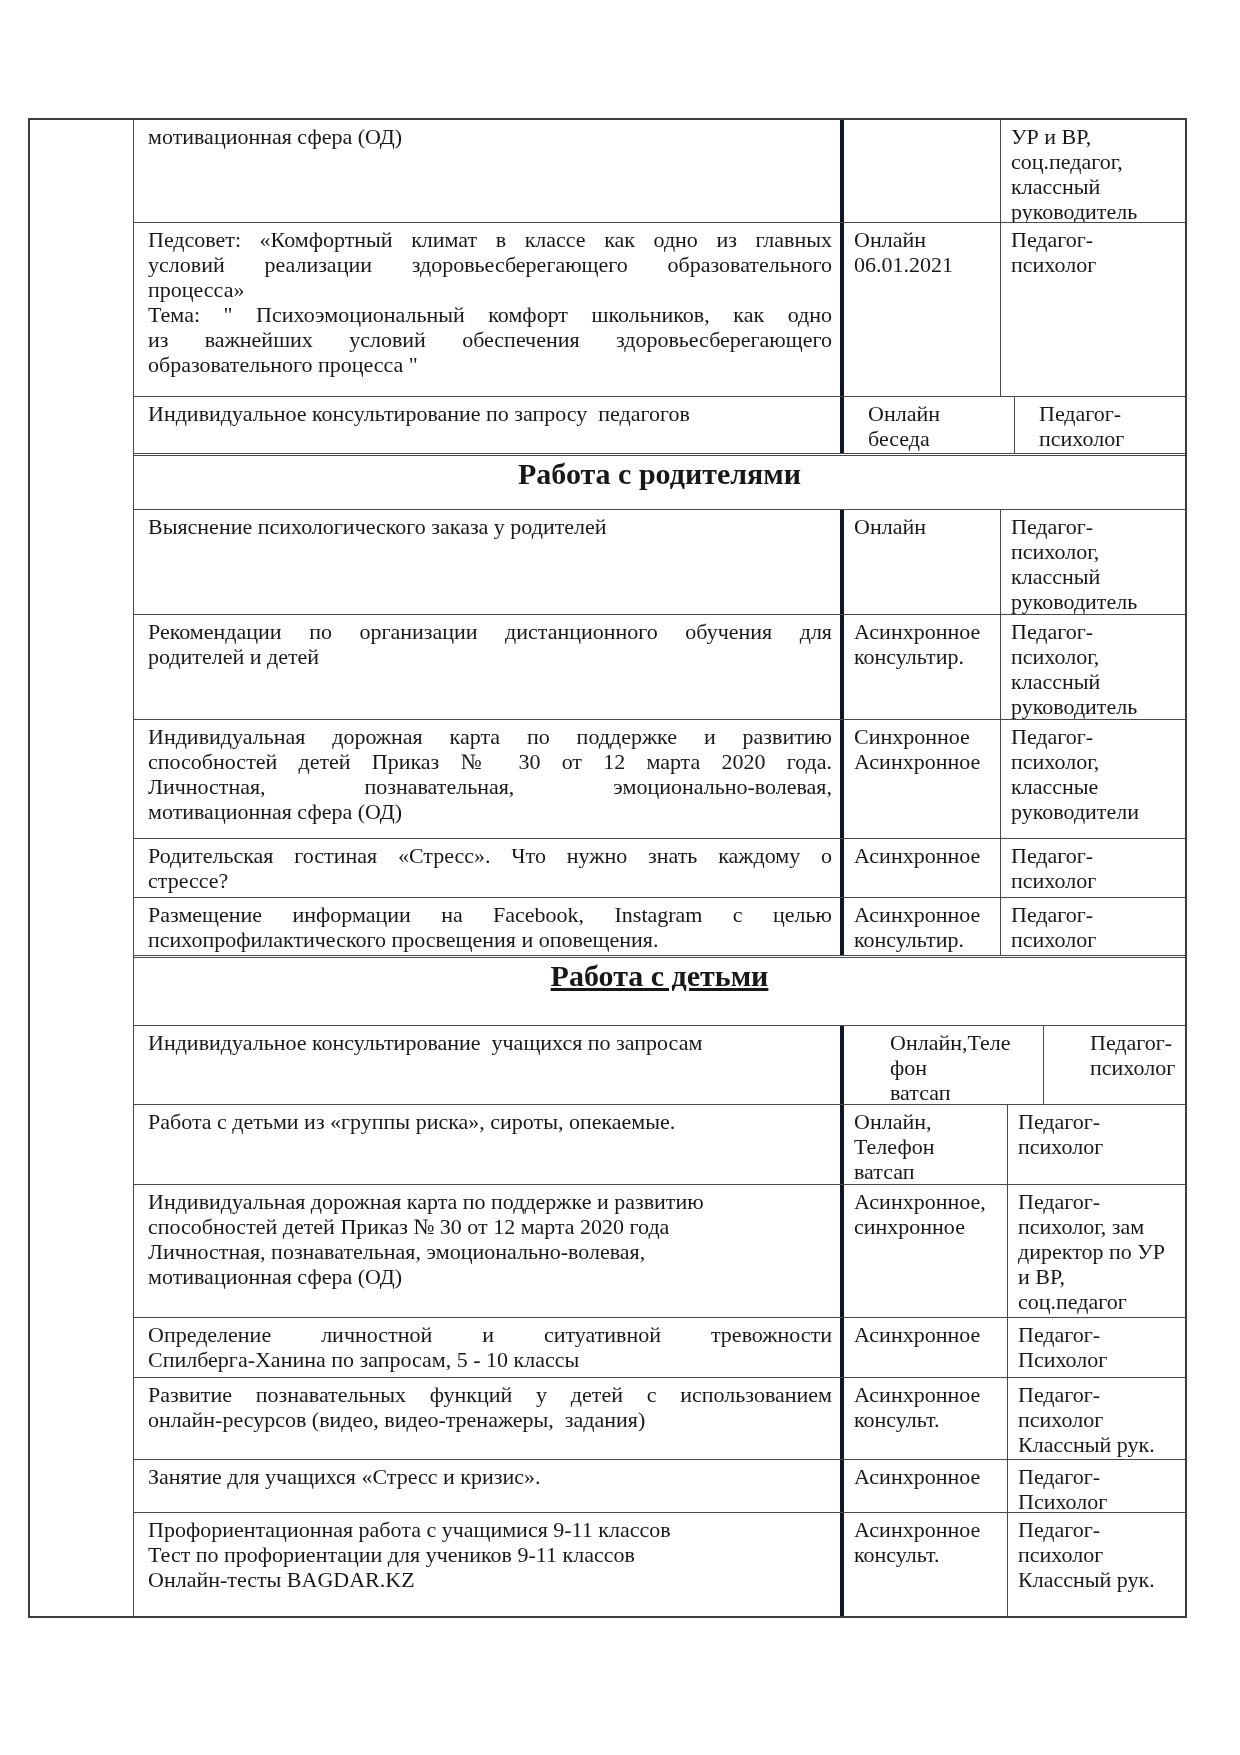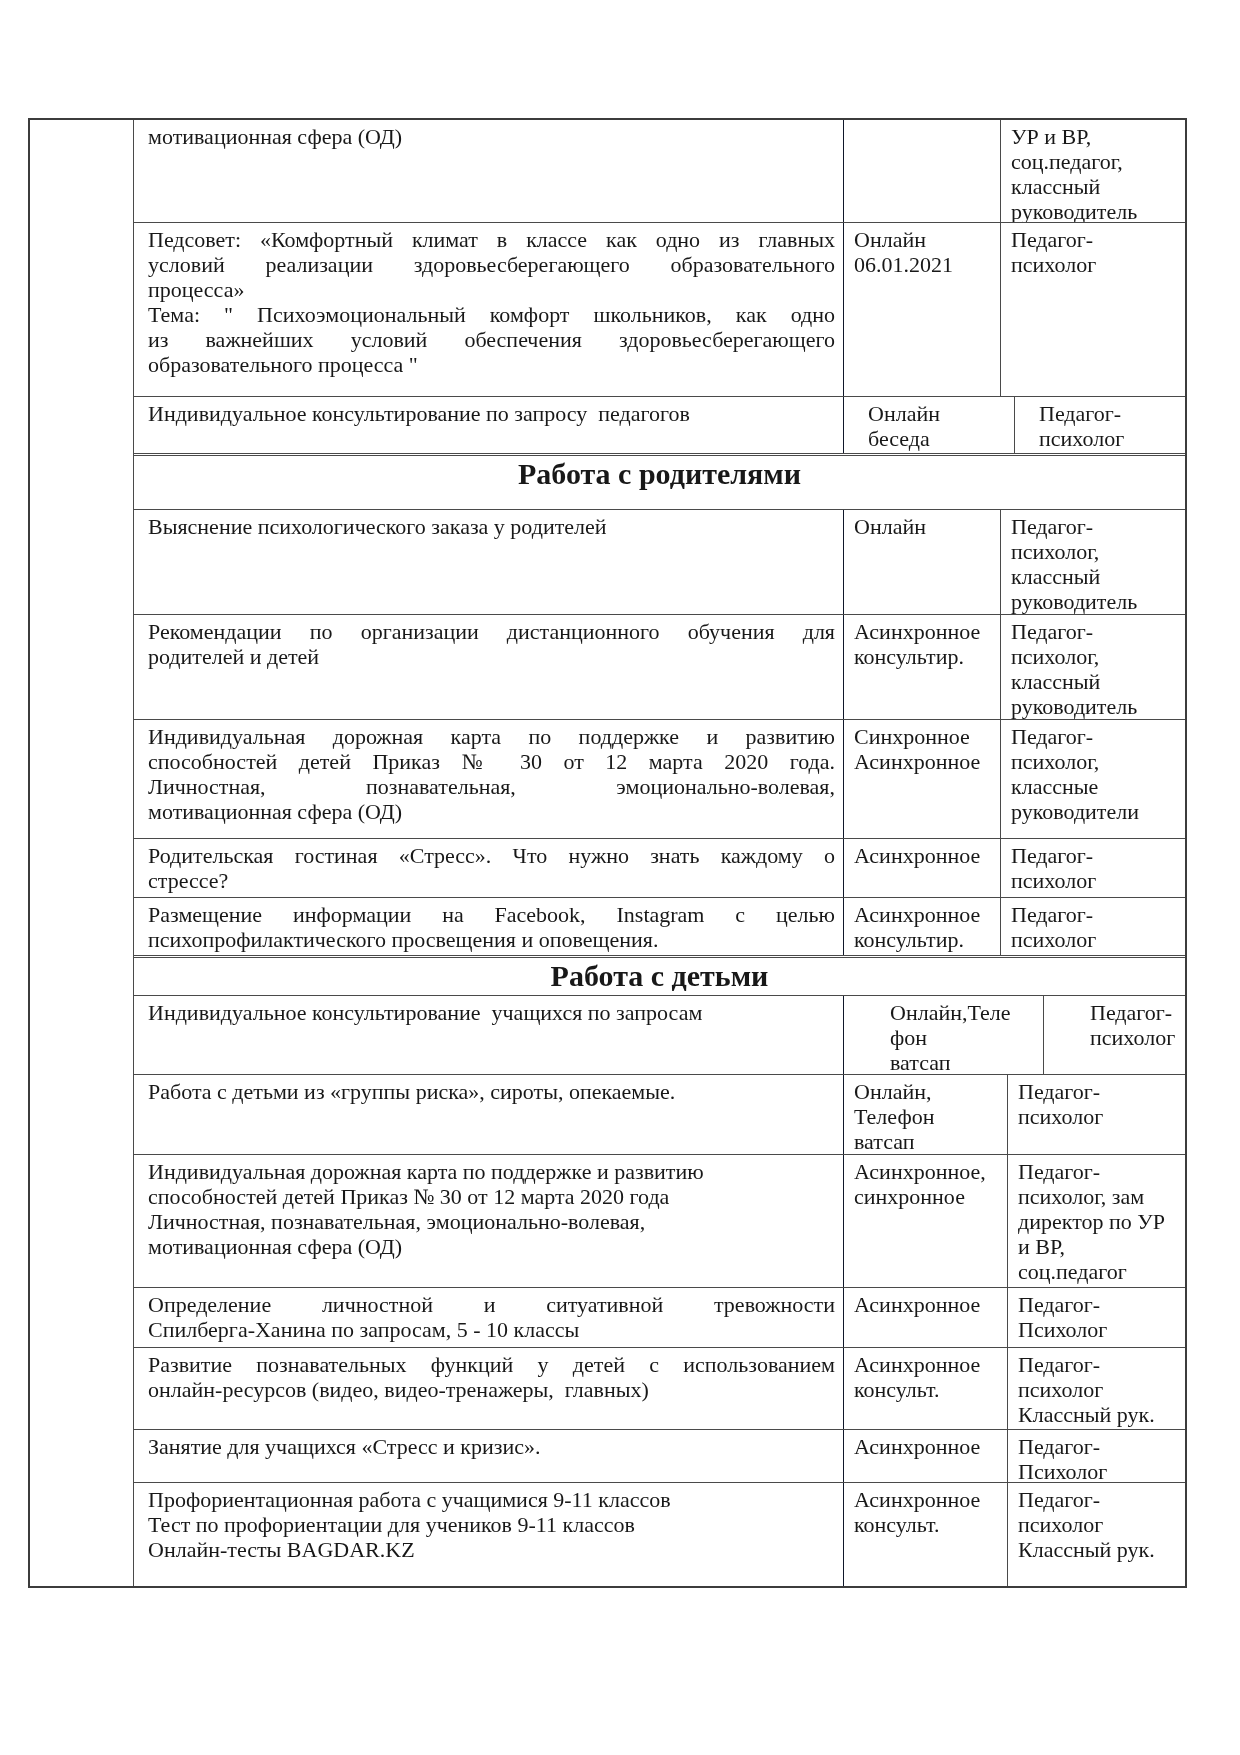--- a/index.html
+++ b/index.html
@@ -32,21 +32,21 @@
     display: block;
     border-top: 3px double #4a4a4a;
     text-align: center;
     font-weight: 700;
     font-size: 30px;
     padding-top: 5px;
   }
   .cell { overflow: hidden; padding: 4px 5px 0 10px; white-space: pre-line; }
   .c-act {
     width: 710px; flex: none;
-    border-right: 1px solid #0f172a;
+    border-right: 4px solid #0f172a;
     padding: 4px 8px 0 14px;
     white-space: normal;
   }
   .c-fmt { flex: none; border-right: 1px solid #4a4a4a; }
   .cols-a .c-fmt { width: 157px; }
   .cols-b .c-fmt { width: 164px; }
   .c-resp { flex: 1; }
   .line { height: 25px; }
   .line.just { text-align: justify; text-align-last: justify; }
   .line.flush { white-space: pre-wrap; }
@@ -142,21 +142,21 @@
         <div class="row item no-bb cols-a" style="height: 57px;">
     <div class="cell c-act">
             <div class="line just">Размещение информации на Facebook, Instagram с целью</div>
             <div class="line flush">психопрофилактического просвещения и оповещения.</div>
           </div>
     <div class="cell c-fmt">Асинхронное
 консультир.</div>
     <div class="cell c-resp">Педагог-
 психолог</div>
   </div>
-        <div class="row section" style="height: 41px;">
+        <div class="row section" style="height: 71px; text-decoration: underline;">
     <span>Работа с детьми</span>
   </div>
         <div class="row item cols-b" style="height: 79px; gap: 36px;">
     <div class="cell c-act">
             <div class="line flush">Индивидуальное консультирование  учащихся по запросам</div>
           </div>
     <div class="cell c-fmt">Онлайн,Теле
 фон
 ватсап</div>
     <div class="cell c-resp">Педагог-
@@ -192,21 +192,21 @@
             <div class="line just">Определение личностной и ситуативной тревожности</div>
             <div class="line flush">Спилберга-Ханина по запросам, 5 - 10 классы</div>
           </div>
     <div class="cell c-fmt">Асинхронное</div>
     <div class="cell c-resp">Педагог-
 Психолог</div>
   </div>
         <div class="row item cols-b" style="height: 82px;">
     <div class="cell c-act">
             <div class="line just">Развитие познавательных функций у детей   с использованием</div>
-            <div class="line flush">онлайн-ресурсов (видео, видео-тренажеры,  главных)</div>
+            <div class="line flush">онлайн-ресурсов (видео, видео-тренажеры,  задания)</div>
           </div>
     <div class="cell c-fmt">Асинхронное
 консульт.</div>
     <div class="cell c-resp">Педагог-
 психолог
 Классный рук.</div>
   </div>
         <div class="row item cols-b" style="height: 53px;">
     <div class="cell c-act">
             <div class="line flush">Занятие для учащихся «Стресс и кризис».</div>

